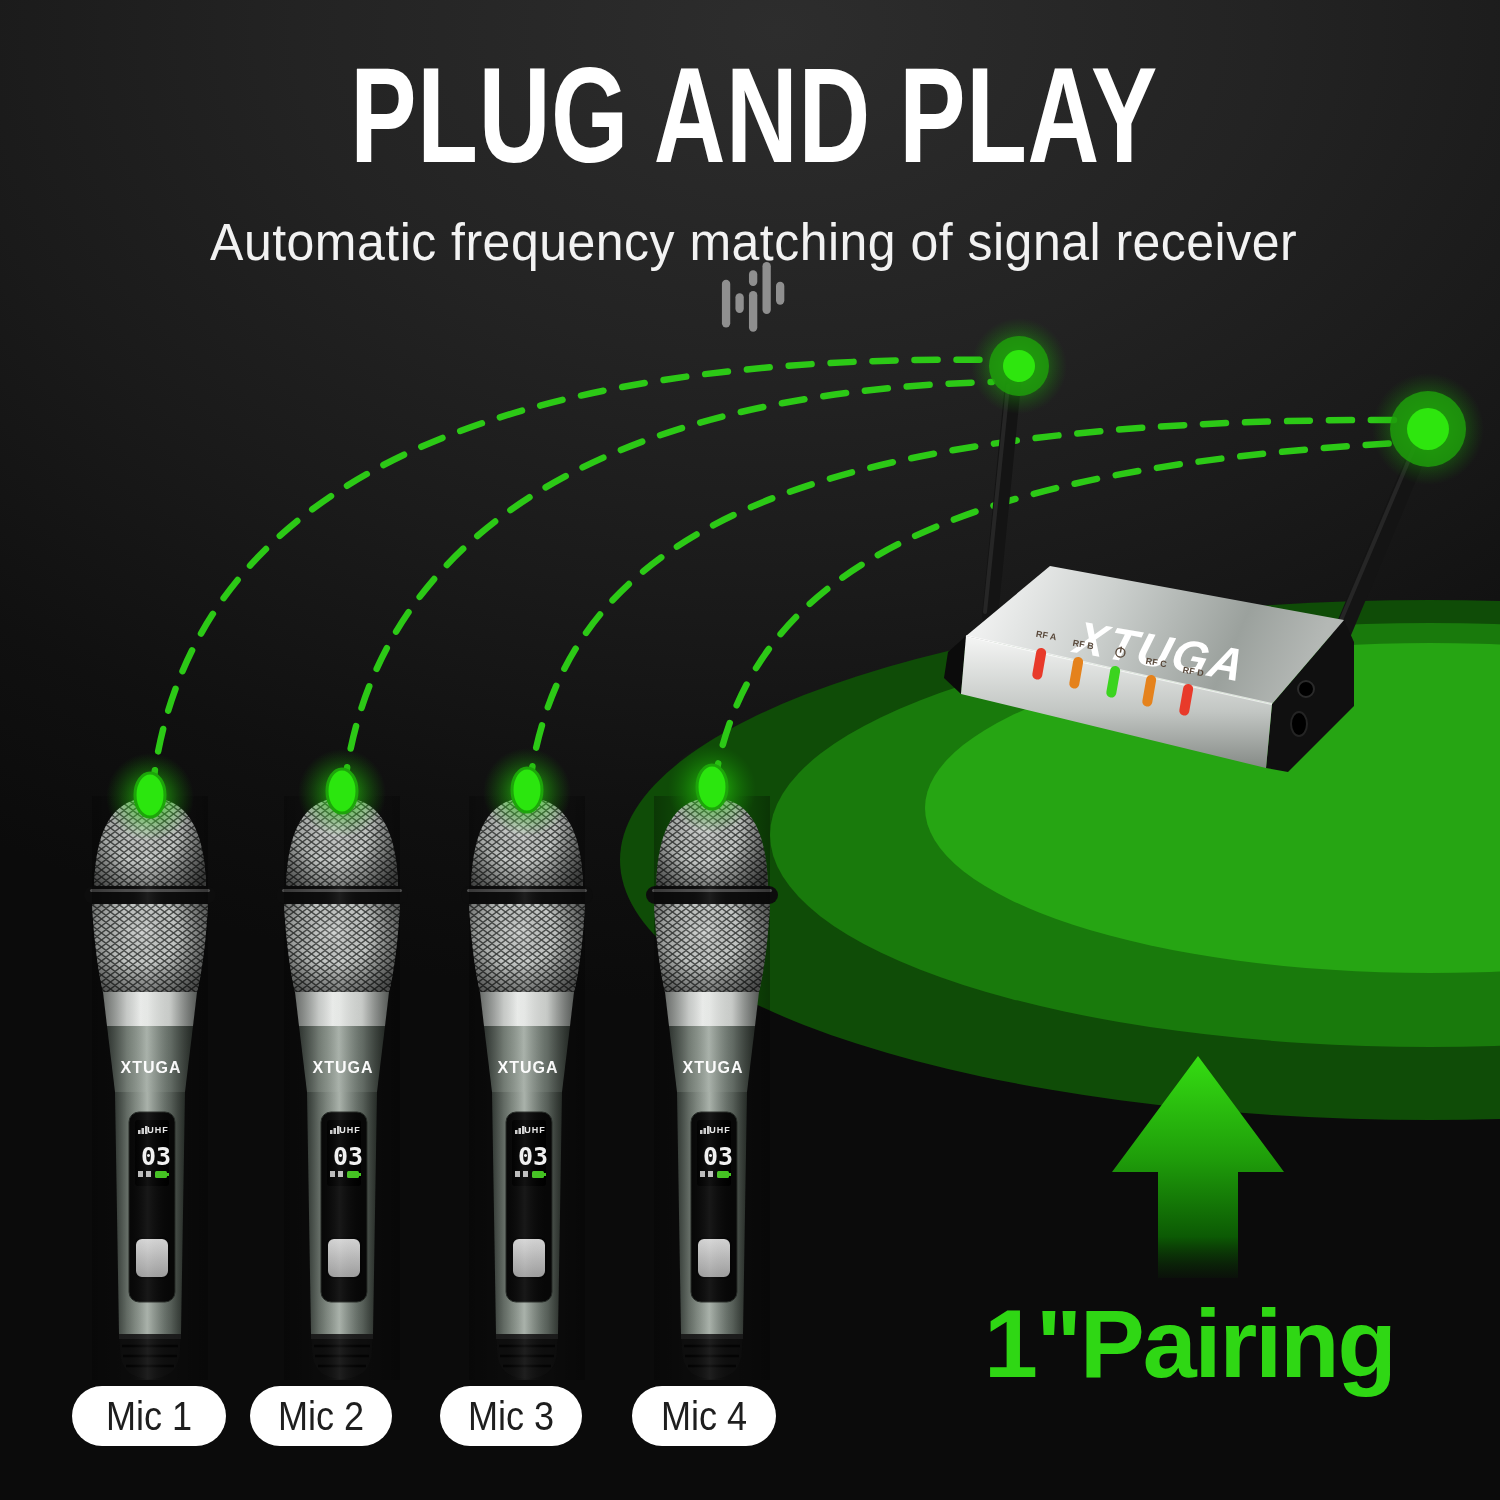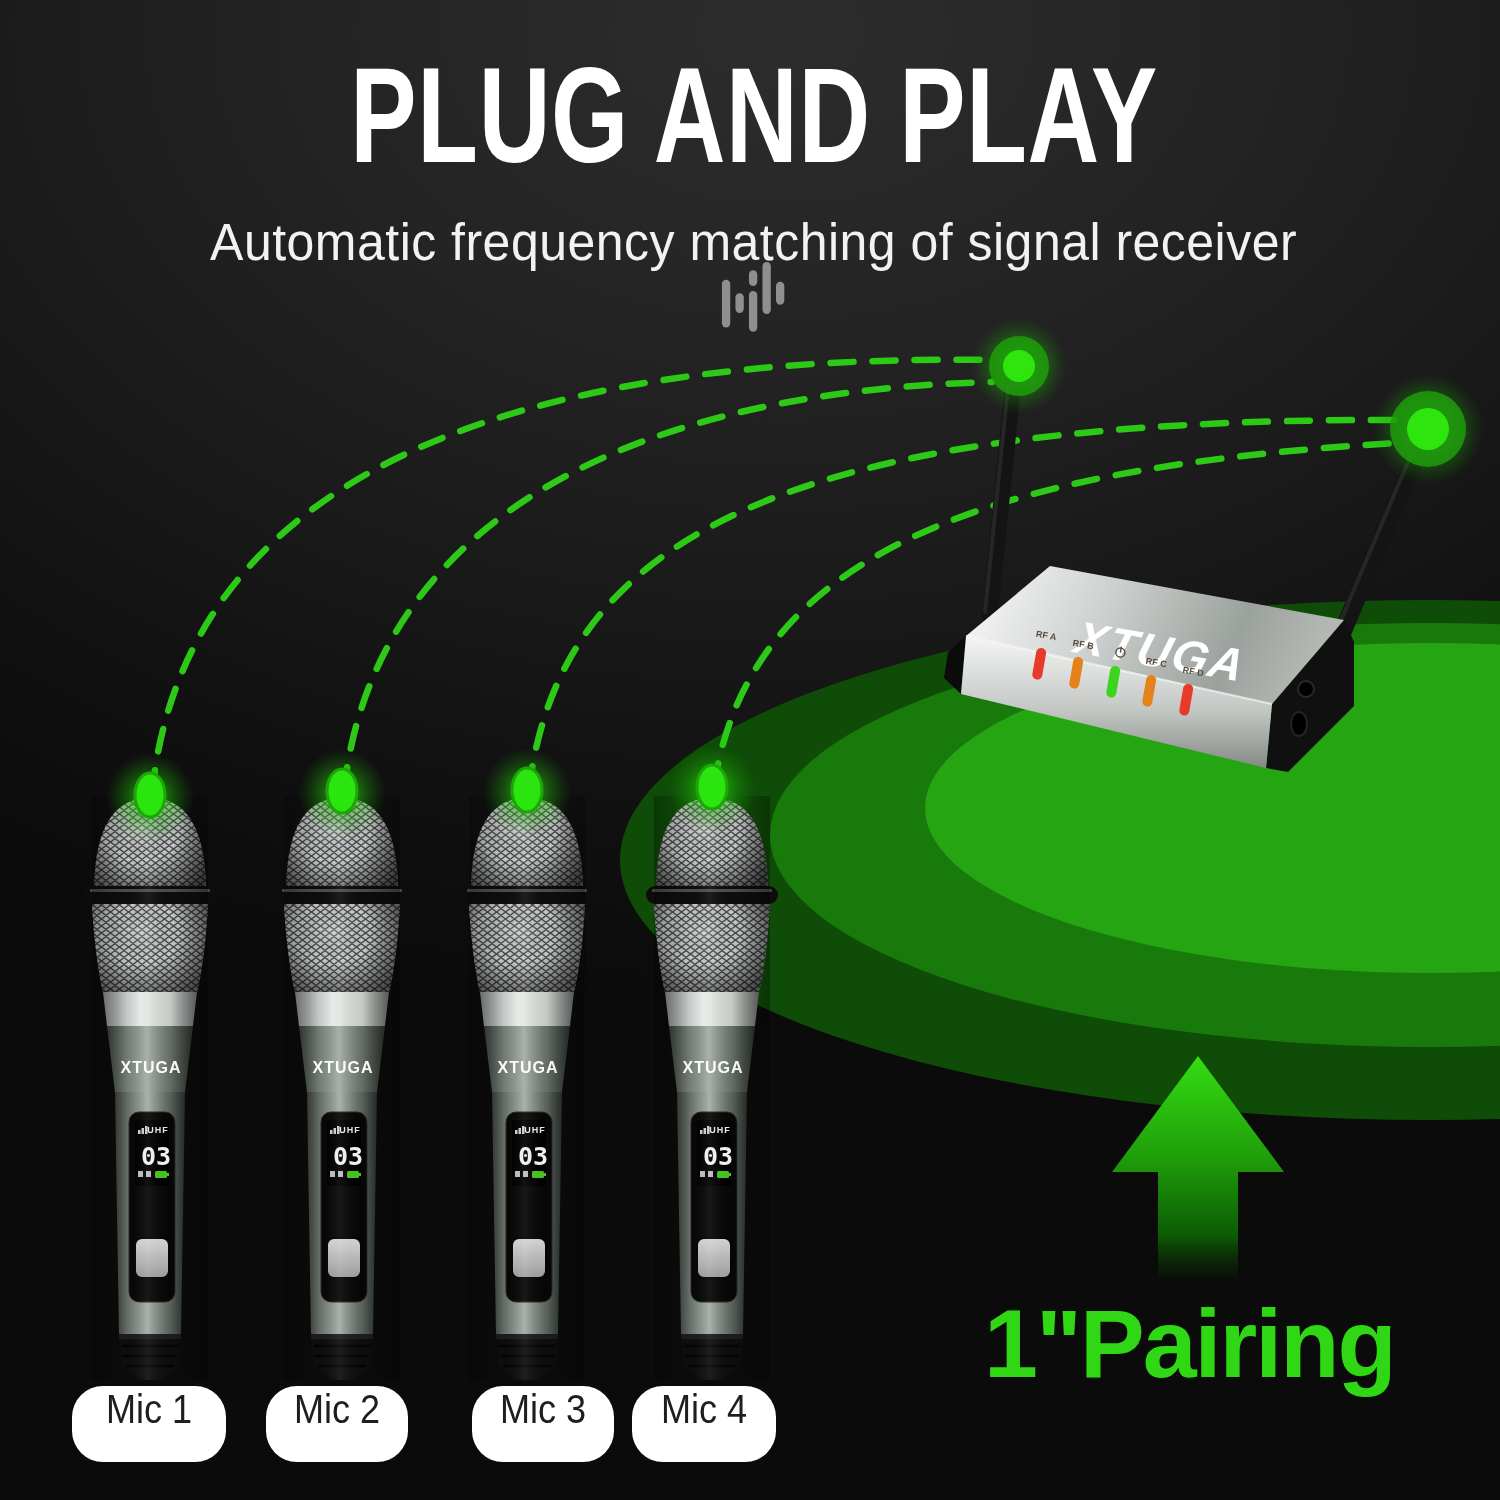--- a/index.html
+++ b/index.html
@@ -27,22 +27,22 @@
     margin-top:6px;color:#f2f2f2;font-weight:400;font-size:51px;
     letter-spacing:.5px;white-space:nowrap;transform:scaleX(.98);
   }
   .wave-icon{position:absolute;left:712px;top:262px;z-index:4}
   .pairing{
     position:absolute;left:984px;top:1288px;z-index:4;
     color:#2fd714;font-weight:700;font-size:97px;letter-spacing:-2px;
     white-space:nowrap;
   }
   .pill{
-    position:absolute;top:1386px;height:76px;z-index:4;background:#ffffff;
-    border-radius:31px;display:flex;align-items:flex-start;justify-content:center;
+    position:absolute;top:1386px;height:60px;z-index:4;background:#ffffff;
+    border-radius:31px;display:flex;align-items:center;justify-content:center;
   }
   .pill span{
     color:#1e1e1e;font-size:41px;font-weight:400;transform:scaleX(.88);
     white-space:nowrap;letter-spacing:0;
   }
 </style>
 </head>
 <body>
 
 <div class="canvas">
@@ -256,24 +256,24 @@
         <rect x="32" y="28" width="8" height="39" rx="4"></rect>
         <rect x="45" y="0" width="8" height="50" rx="4"></rect>
         <rect x="58" y="19" width="8" height="22" rx="4"></rect>
       </g>
     </svg>
   </div>
 
   <div class="pill" style="left:72px;width:154px">
       <span>Mic 1</span>
     </div>
-  <div class="pill" style="left:266px;width:142px">
+  <div class="pill" style="left:250px;width:142px">
       <span>Mic 2</span>
     </div>
-  <div class="pill" style="left:472px;width:142px">
+  <div class="pill" style="left:440px;width:142px">
       <span>Mic 3</span>
     </div>
   <div class="pill" style="left:632px;width:144px">
       <span>Mic 4</span>
     </div>
 
   <div class="pairing">1"Pairing</div>
 
 </div>
 

